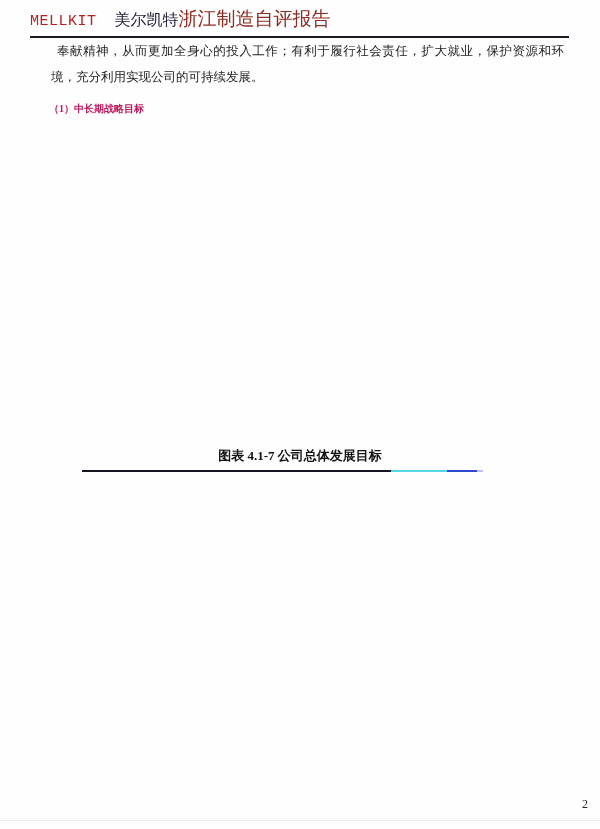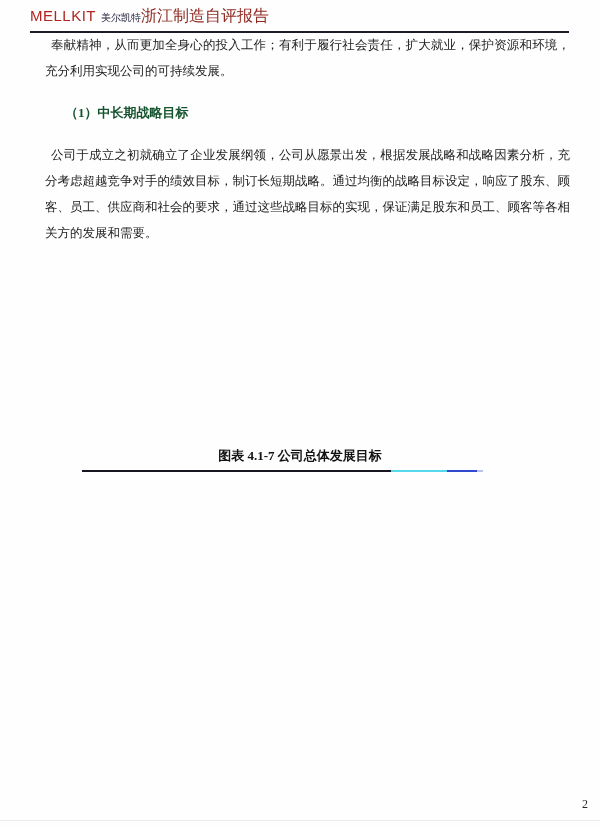--- a/index.html
+++ b/index.html
@@ -21,59 +21,59 @@
   .header {
     position: absolute;
     top: 6px;
     left: 30px;
     width: 539px;
     padding-bottom: 4px;
     border-bottom: 2px solid var(--rule-dark, #1c1c28);
     white-space: nowrap;
   }
   .header .logo {
-    font-family: Liberation Sans, sans-serif;
+    font-family: Liberation Mono, monospace;
     font-size: 15px;
     font-weight: 500;
     color: var(--logo-red, #b32421);
     letter-spacing: 0.5px;
   }
   .header .company {
-    font-size: 10px;
+    font-size: 16px;
     color: var(--brand-navy, #23233b);
-    margin-left: 1px;
+    margin-left: 14px;
   }
   .header .report-title {
-    font-size: 16px;
+    font-size: 19px;
     color: var(--title-maroon, #8e2a22);
     text-align: right;
   }
 
   
   .content {
     position: absolute;
     top: 32px;
     left: 45px;
     width: 525px;
   }
   .para {
-    margin: 0;
+    margin: 6px;
     font-size: 12.5px;
     line-height: 26px;
     text-align: justify;
     text-indent: 6px;
     color: var(--text, #1c1c1c);
   }
   .section-heading {
-    margin: 16px;
-    font-size: 13px;
+    margin: 0;
+    font-size: 10px;
     font-weight: bold;
     line-height: 26px;
     text-indent: 4px;
-    color: #14532d;
+    color: #be185d;
   }
 
   .caption {
     position: absolute;
     left: 0;
     width: 600px;
     text-align: center;
     font-size: 13px;
     font-weight: bold;
     line-height: 20px;
@@ -133,21 +133,20 @@
 <div class="page">
 
   <div class="header">
     <span class="logo">MELLKIT</span>
     <span class="company">美尔凯特</span><span class="report-title">浙江制造自评报告</span>
   </div>
 
   <div class="content">
     <p class="para">奉献精神，从而更加全身心的投入工作；有利于履行社会责任，扩大就业，保护资源和环境，充分利用实现公司的可持续发展。</p>
     <p class="section-heading">（1）中长期战略目标</p>
-    <p class="para">公司于成立之初就确立了企业发展纲领，公司从愿景出发，根据发展战略和战略因素分析，充分考虑超越竞争对手的绩效目标，制订长短期战略。通过均衡的战略目标设定，响应了股东、顾客、员工、供应商和社会的要求，通过这些战略目标的实现，保证满足股东和员工、顾客等各相关方的发展和需要。</p>
   </div>
 
   <p class="caption figure-caption">图表 4.1-7 公司总体发展目标</p>
 
   <div class="figure-rule"></div>
 
 
 
   <div class="page-number">2</div>
 

